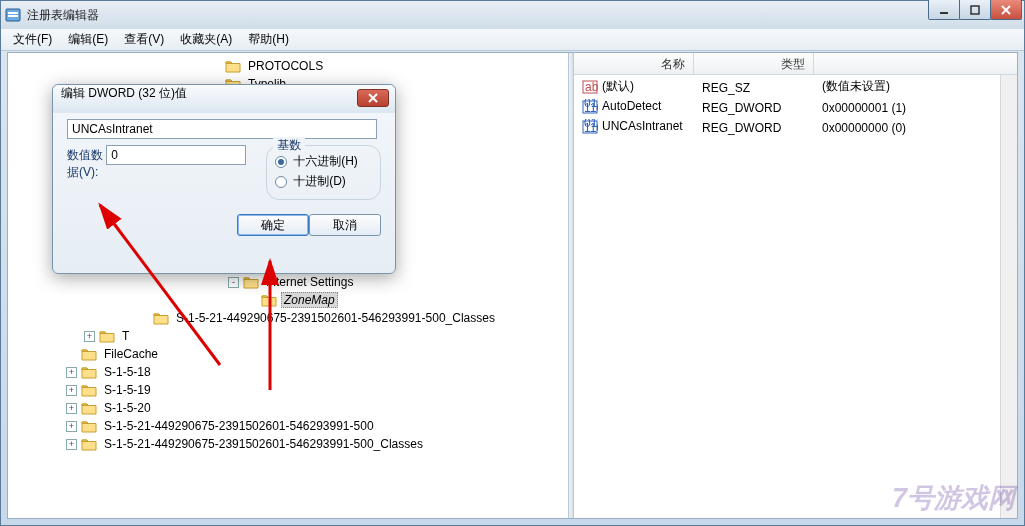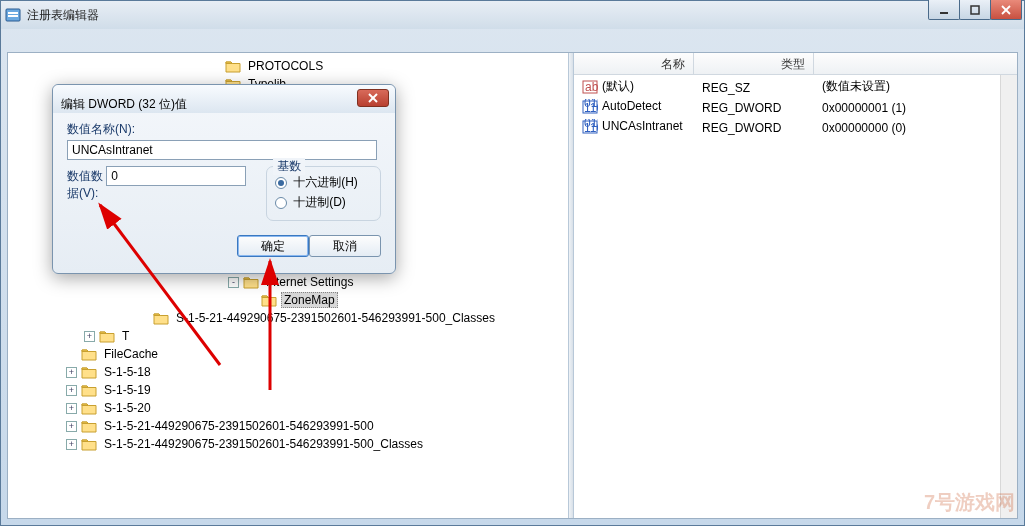--- a/index.html
+++ b/index.html
@@ -24,45 +24,45 @@
 .list-pane { flex: 1; background: #fff; position: relative; }
 
 
 .tree { padding: 4px 0 4px 4px; }
 .tree-row { display: flex; align-items: center; height: 18px; white-space: nowrap; }
 .tree-indent { display: inline-block; }
 .expander { width: 11px; height: 11px; border: 1px solid #8aa; background: #fff; color: #446; font-size: 9px; line-height: 9px; text-align: center; margin-right: 4px; cursor: pointer; }
 .spacer-exp { width: 15px; display: inline-block; }
 .folder-icon { width: 16px; height: 14px; margin-right: 4px; }
 .tree-label { padding: 1px 3px; }
-.tree-label.sel { background: #d8d8d8; border: 1px dotted #888; padding: 0 2px; }
+.tree-label.sel { background: #d8d8d8; border: 1px dotted #888; padding: 0 2px; font-style: italic; }
 
 
 .list-header { display: flex; height: 22px; background: linear-gradient(#fdfdfd,#eef1f4); border-bottom: 1px solid #d0d8e0; }
 .list-header > div { border-right: 1px solid #d0d8e0; padding: 3px 8px; color: #333; text-align: right; }
 .col-name { width: 120px; }
 .col-type { width: 120px; }
 .col-data { flex: 1; }
 .list-row { display: flex; height: 20px; align-items: flex-end; }
 .list-row > div { padding: 0 8px; }
 .val-icon { width: 16px; height: 16px; margin-right: 4px; display: inline-block; vertical-align: middle; }
 .list-scrollbar { position: absolute; right: 0; top: 22px; bottom: 0; width: 17px; background: #f0f0f0; border-left: 1px solid #d8d8d8; }
 
 
 .dialog { position: absolute; left: 52px; top: 84px; width: 344px; height: 190px; background: linear-gradient(#f4f7fb,#e6edf4); border: 1px solid #7a94ae; box-shadow: 0 4px 18px rgba(0,0,0,.35); border-radius: 6px; }
-.dlg-title { height: 28px; display: flex; align-items: flex-end; padding: 0 8px; background: linear-gradient(#f8fbfe,#dce6f0); border-radius: 6px 6px 0 0; position: relative; }
+.dlg-title { height: 28px; display: flex; align-items: flex-start; padding: 0 8px; background: linear-gradient(#f8fbfe,#dce6f0); border-radius: 6px 6px 0 0; position: relative; }
 .dlg-close { position: absolute; right: 6px; top: 4px; width: 32px; height: 18px; background: linear-gradient(#d86a5a,#b84030); border: 1px solid #803020; border-radius: 3px; display: flex; align-items: center; justify-content: center; cursor: pointer; }
 .dlg-close svg { width: 12px; height: 10px; }
 .dlg-body { padding: 6px 14px; }
 .dlg-label { color: #1a3a6a; margin: 2px 0; }
 .dlg-input { width: 170px; height: 20px; border: 1px solid #8aa0b6; background: #fff; padding: 1px 4px; font-size: 12px; }
 .dlg-input.ro { background: #fff; }
 .dlg-row { display: flex; gap: 20px; margin-top: 6px; }
 .dlg-col { display: flex; flex-direction: row; }
-.groupbox { border: 1px solid #c8d4e0; border-radius: 7px; padding: 4px 8px 6px; position: relative; width: 130px; }
+.groupbox { border: 1px solid #c8d4e0; border-radius: 13px; padding: 4px 8px 6px; position: relative; width: 130px; }
 .groupbox-title { position: absolute; top: -9px; left: 6px; background: linear-gradient(#f0f4f9,#f0f4f9); padding: 0 4px; color: #1a3a6a; }
 .radio-row { display: flex; align-items: center; margin: 3px 0; }
 .radio { width: 12px; height: 12px; border-radius: 50%; border: 1px solid #6a8aa8; margin-right: 6px; position: relative; background: #fff; }
 .radio.checked::after { content: ""; position: absolute; left: 2px; top: 2px; width: 6px; height: 6px; border-radius: 50%; background: #3a6aa0; }
 .dlg-buttons { display: flex; justify-content: flex-end; margin-top: 14px; }
 .dlg-btn { width: 72px; height: 22px; border: 1px solid #7a94ae; border-radius: 3px; background: linear-gradient(#fdfdfd,#e4ecf4); cursor: pointer; }
 .dlg-btn.default { border: 1px solid #3a78c0; box-shadow: 0 0 0 1px #8ab8f0 inset; }
 
 
 .arrow { position: absolute; pointer-events: none; }
@@ -94,20 +94,27 @@
         </div>
       <div class="win-ctrl close">
           <svg viewBox="0 0 10 10">
             <line x1="1" y1="1" x2="9" y2="9" stroke="#fff" stroke-width="1.8"></line>
             <line x1="9" y1="1" x2="1" y2="9" stroke="#fff" stroke-width="1.8"></line>
           </svg>
         </div>
     </div>
   </div>
 
+  <div class="menubar" id="menubar">
+      <div class="menu-item">文件(F)</div>
+      <div class="menu-item">编辑(E)</div>
+      <div class="menu-item">查看(V)</div>
+      <div class="menu-item">收藏夹(A)</div>
+      <div class="menu-item">帮助(H)</div>
+    </div>
 
   <div class="client">
     <div class="tree-pane">
       <div class="tree" id="tree">
           <div class="tree-row">
             <span class="tree-indent" style="width: 198px;"></span>
             <span class="spacer-exp"></span>
             <svg class="folder-icon" viewBox="0 0 16 14">
               <path d="M1 3 L6 3 L7.5 4.5 L15 4.5 L15 13 L1 13 Z" fill="#ffe08a" stroke="#c8a030"></path>
               <path d="M1 3 L6 3 L7.5 4.5 L1 4.5 Z" fill="#f0c850" stroke="#c8a030"></path>
@@ -349,21 +356,20 @@
   <div class="dlg-title">
     <span>编辑 DWORD (32 位)值</span>
     <div class="dlg-close">
       <svg viewBox="0 0 12 10">
           <line x1="2" y1="1" x2="10" y2="9" stroke="#fff" stroke-width="2"></line>
           <line x1="10" y1="1" x2="2" y2="9" stroke="#fff" stroke-width="2"></line>
         </svg>
     </div>
   </div>
   <div class="dlg-body">
-    <div class="dlg-label">数值名称(N):</div>
     <input class="dlg-input ro" style="width: 310px;" readonly="" value="UNCAsIntranet">
     <div class="dlg-row">
       <div class="dlg-col">
         <div class="dlg-label">数值数据(V):</div>
         <input class="dlg-input" style="width: 140px;" value="0">
       </div>
       <div class="groupbox">
         <div class="groupbox-title">基数</div>
         <div class="radio-row">
             <span class="radio checked"></span>
@@ -393,14 +399,14 @@
 <svg class="arrow" style="left:250px; top:255px;" width="60" height="140">
   <defs>
       <marker id="ah2" markerWidth="10" markerHeight="10" refX="8" refY="3" orient="auto">
         <path d="M0,0 L9,3 L0,6 Z" fill="#d00"></path>
       </marker>
     </defs>
   <line x1="20" y1="135" x2="20" y2="6" stroke="#d00" stroke-width="3" marker-end="url(#ah2)"></line>
 </svg>
 
 <div class="watermark">
-  <span style="font-size:20px; font-weight:bold; color:#c2410c">7号游戏网</span>
+  <span style="font-size:27px; font-style:italic; font-weight:bold; color:#4c1d95">7号游戏网</span>
 </div>
 
 </body></html>

